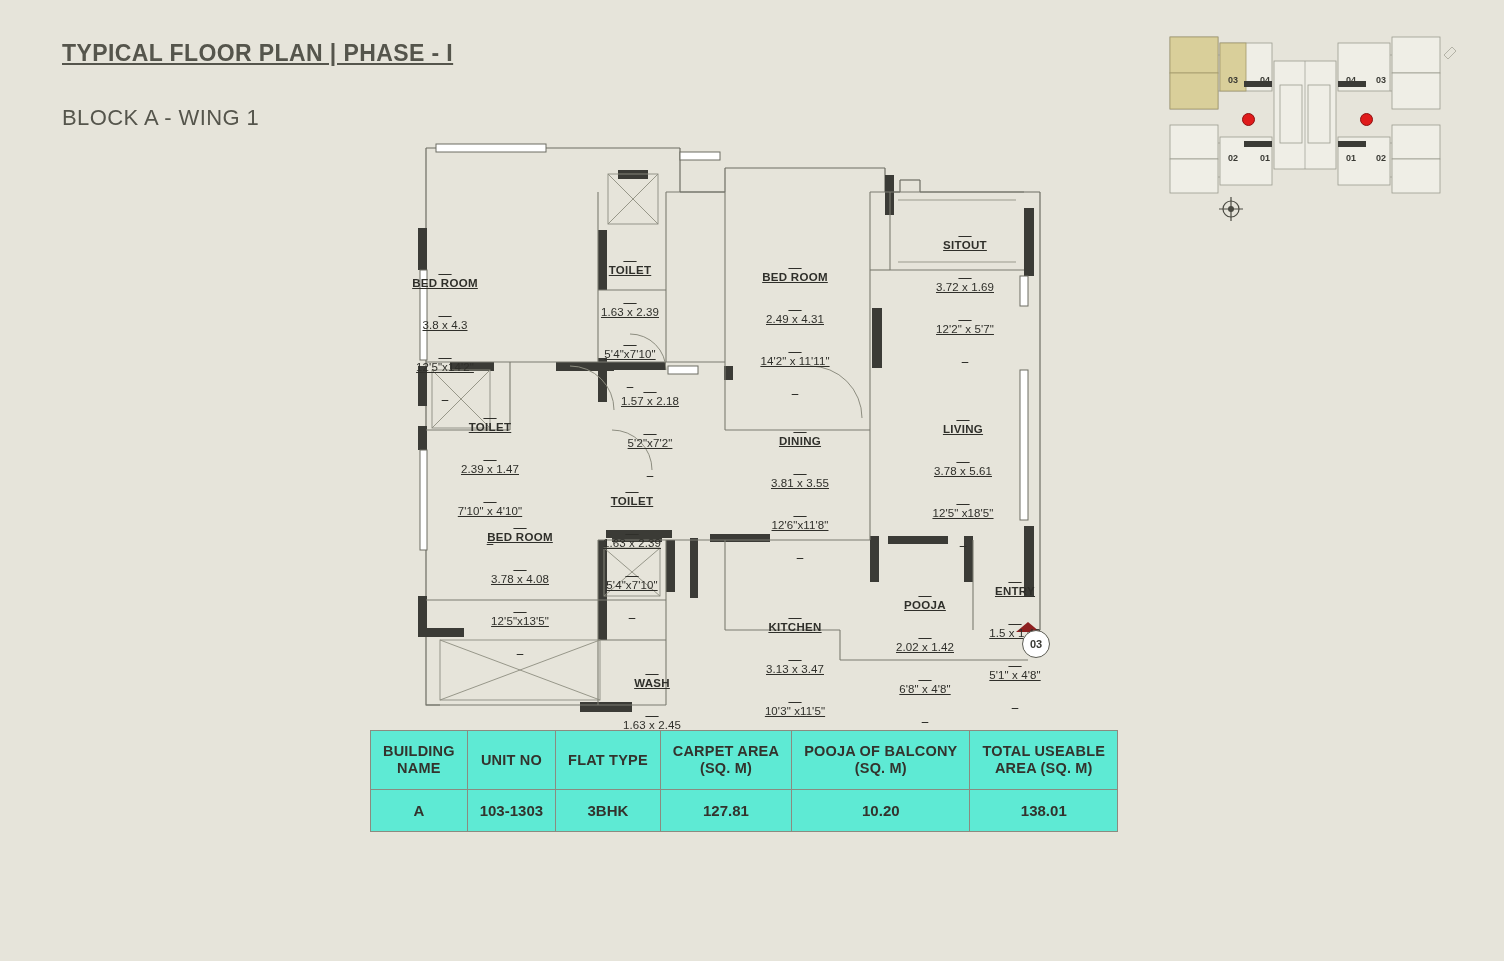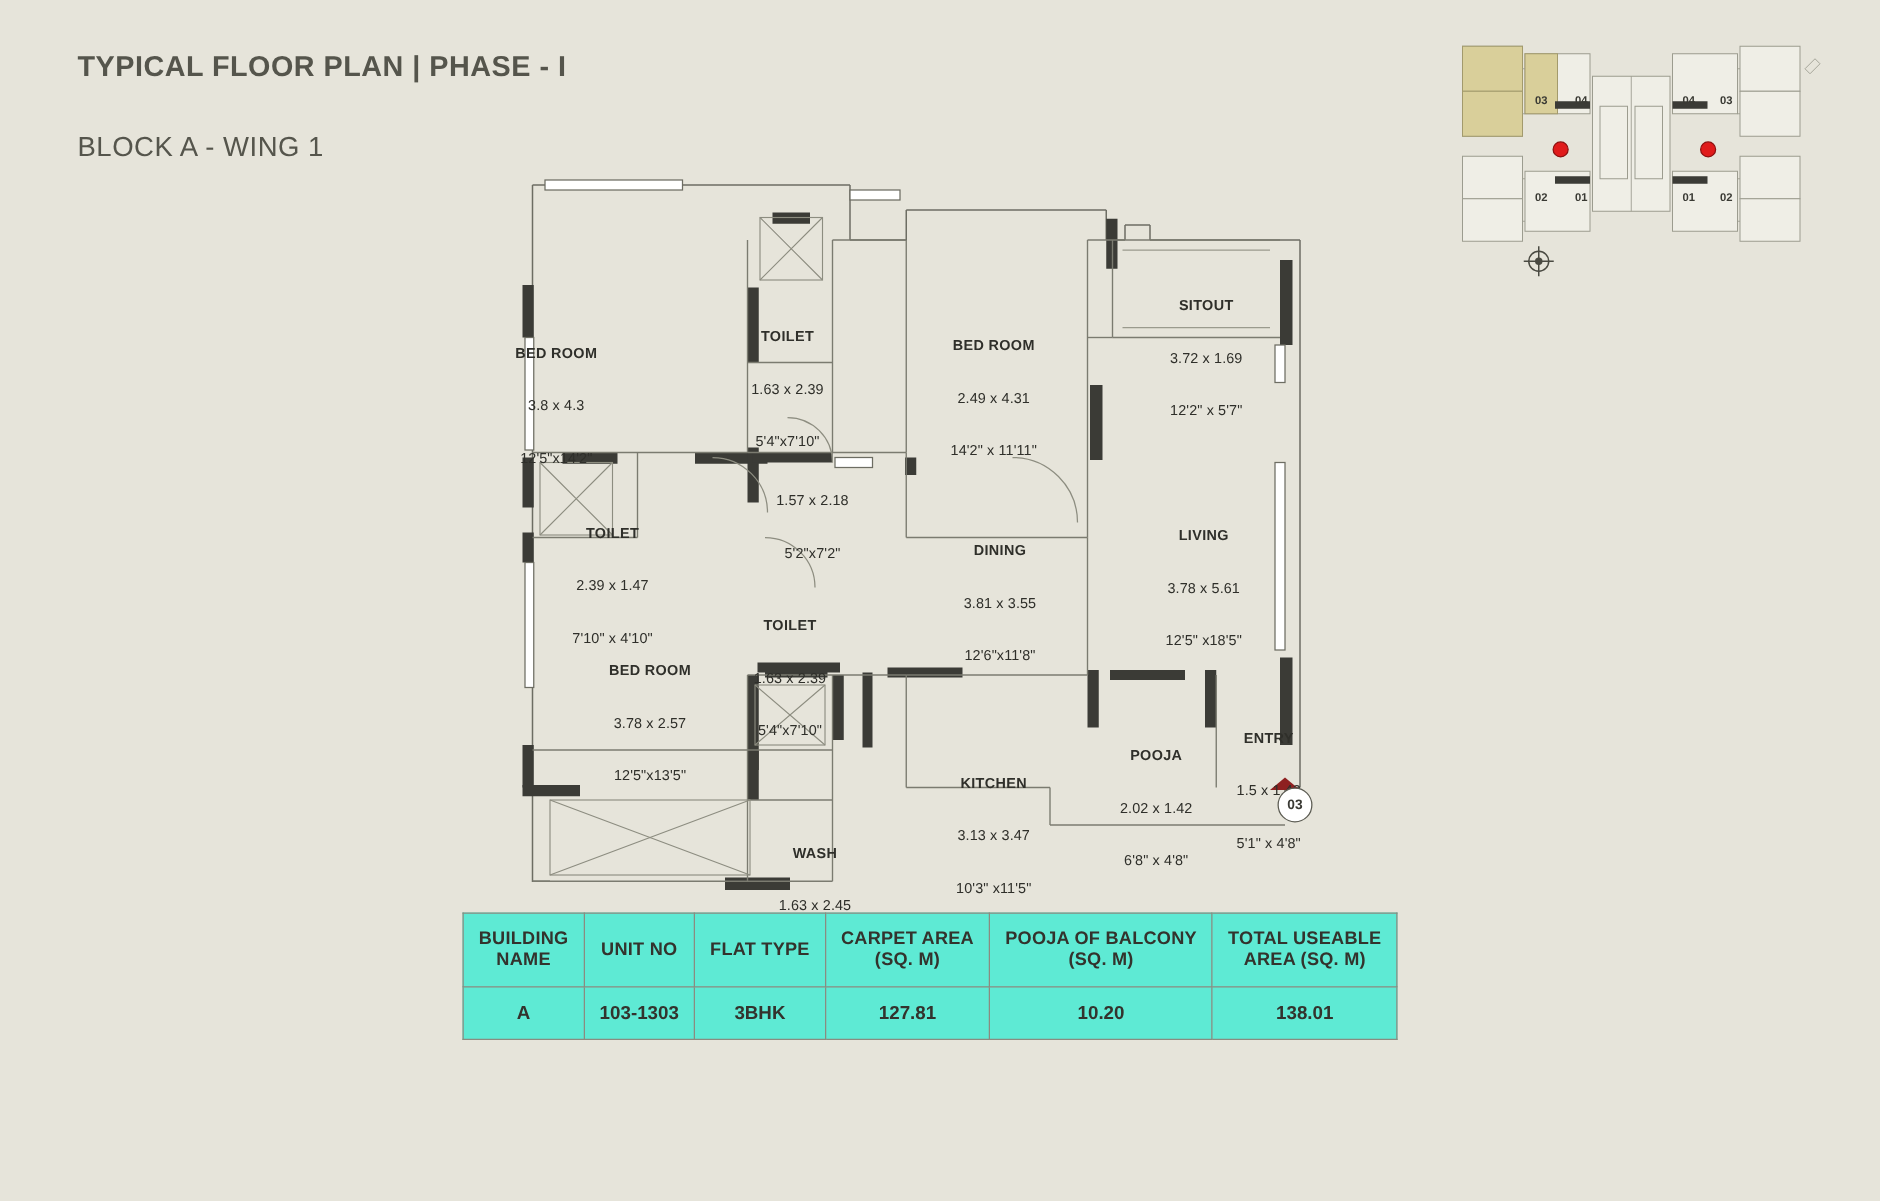--- a/index.html
+++ b/index.html
@@ -6,37 +6,38 @@
   body{
     width:1504px;height:961px;
     background:#e6e4da;
     font-family:"Liberation Sans", sans-serif;
     color:#3a3a34;
     overflow:hidden;
     position:relative;
   }
   .title{
     position:absolute;left:62px;top:40px;
-    font-size:23px;font-weight:bold;letter-spacing:.4px;color:#55554c;
+    font-size:23px;font-weight:bold;letter-spacing:.4px;color:#55554c;text-decoration:underline;
   }
   .subtitle{
     position:absolute;left:62px;top:105px;
     font-size:22px;font-weight:normal;letter-spacing:.4px;color:#55554c;
   }
 
   
   #plan{position:absolute;left:380px;top:130px;width:740px;height:610px;}
   #plan svg{display:block;}
 
   .room-label{
     position:absolute;
     font-size:11.5px;line-height:14px;
     text-align:center;color:#2f2f2a;
     white-space:pre;
     letter-spacing:.1px;
+    text-decoration:underline;
   }
   .room-label .nm{font-weight:600;letter-spacing:.3px;}
 
   
   #keyplan{position:absolute;left:1160px;top:25px;width:300px;height:200px;}
   .kp-num{
     position:absolute;font-size:9px;font-weight:bold;color:#3a3a34;
   }
   .kp-dot{
     position:absolute;width:11px;height:11px;border-radius:50%;
@@ -239,21 +240,21 @@
     <div>3.78 x 5.61</div>
     <div>12'5" x18'5"</div>
   </div>
   <div class="room-label" style="left:192px;top:336px;width:120px;">
     <div class="nm">TOILET</div>
     <div>1.63 x 2.39</div>
     <div>5'4"x7'10"</div>
   </div>
   <div class="room-label" style="left:45px;top:372px;width:190px;">
     <div class="nm">BED ROOM</div>
-    <div>3.78 x 2.57</div>
+    <div>3.78 x 4.08</div>
     <div>12'5"x13'5"</div>
   </div>
   <div class="room-label" style="left:485px;top:440px;width:120px;">
     <div class="nm">POOJA</div>
     <div>2.02 x 1.42</div>
     <div>6'8" x 4'8"</div>
   </div>
   <div class="room-label" style="left:580px;top:426px;width:110px;">
     <div class="nm">ENTRY</div>
     <div>1.5 x 1.42</div>

